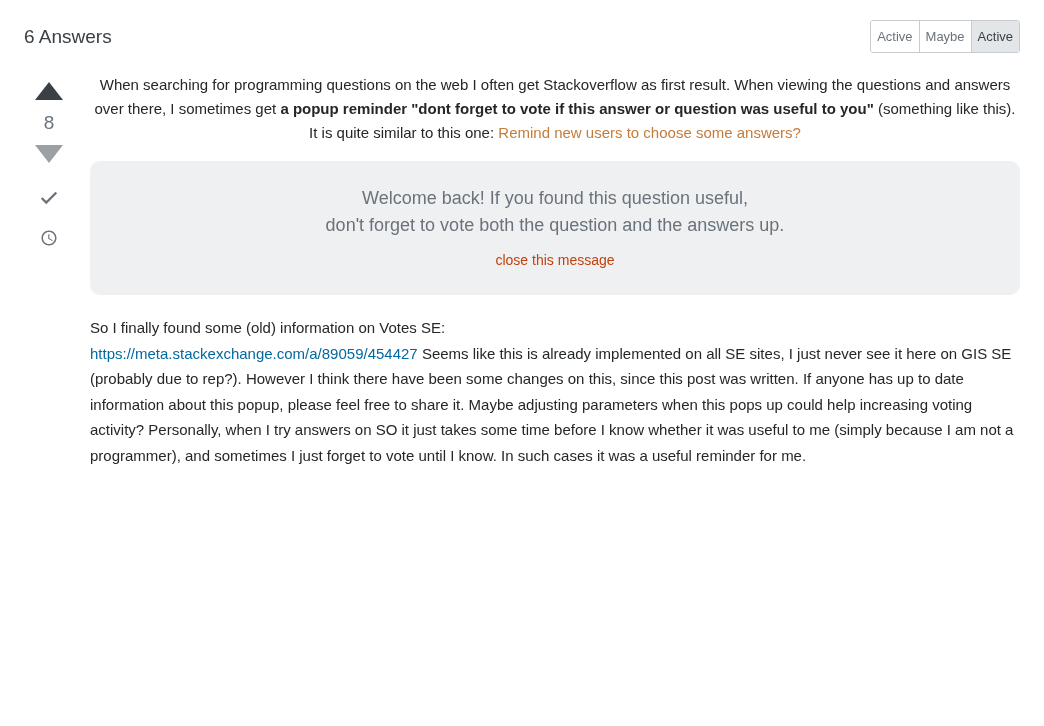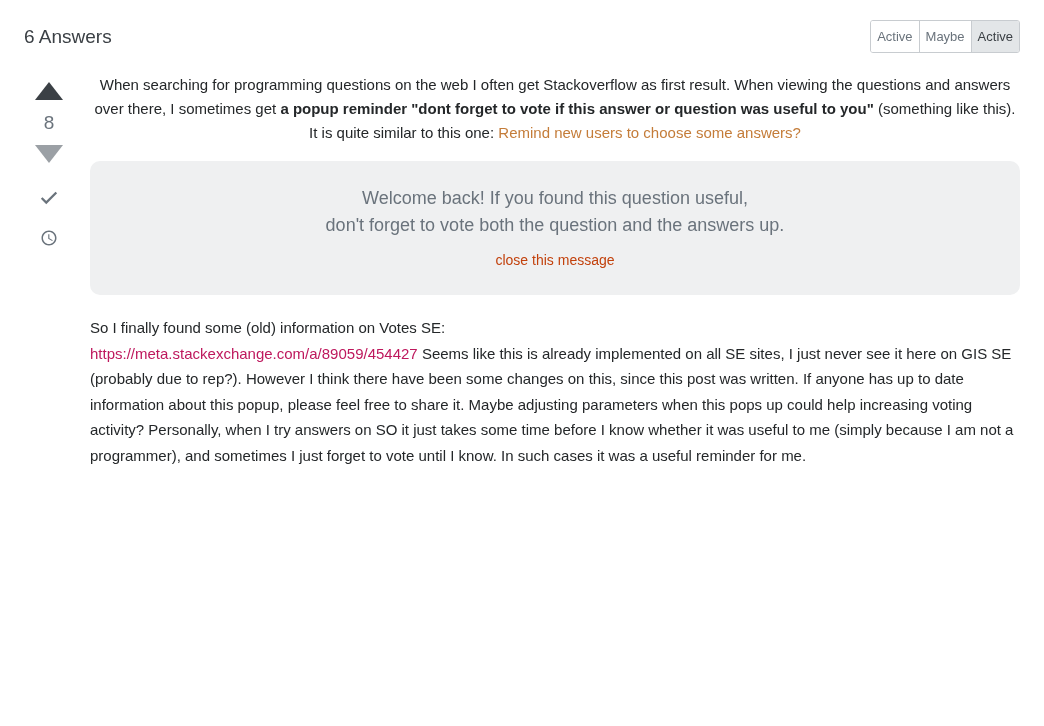--- a/index.html
+++ b/index.html
@@ -164,21 +164,21 @@
       color: #c2410c;
       cursor: pointer;
     }
 
     .answer-body-second {
       line-height: 1.7;
       color: #242729;
     }
 
     .answer-body-second a {
-      color: #be185d;
+      color: #0369a1;
       text-decoration: none;
     }
 
     .triangle-up {
       width: 0;
       height: 0;
       border-left: 14px solid transparent;
       border-right: 14px solid transparent;
       border-bottom: 18px solid #3b4045;
     }

